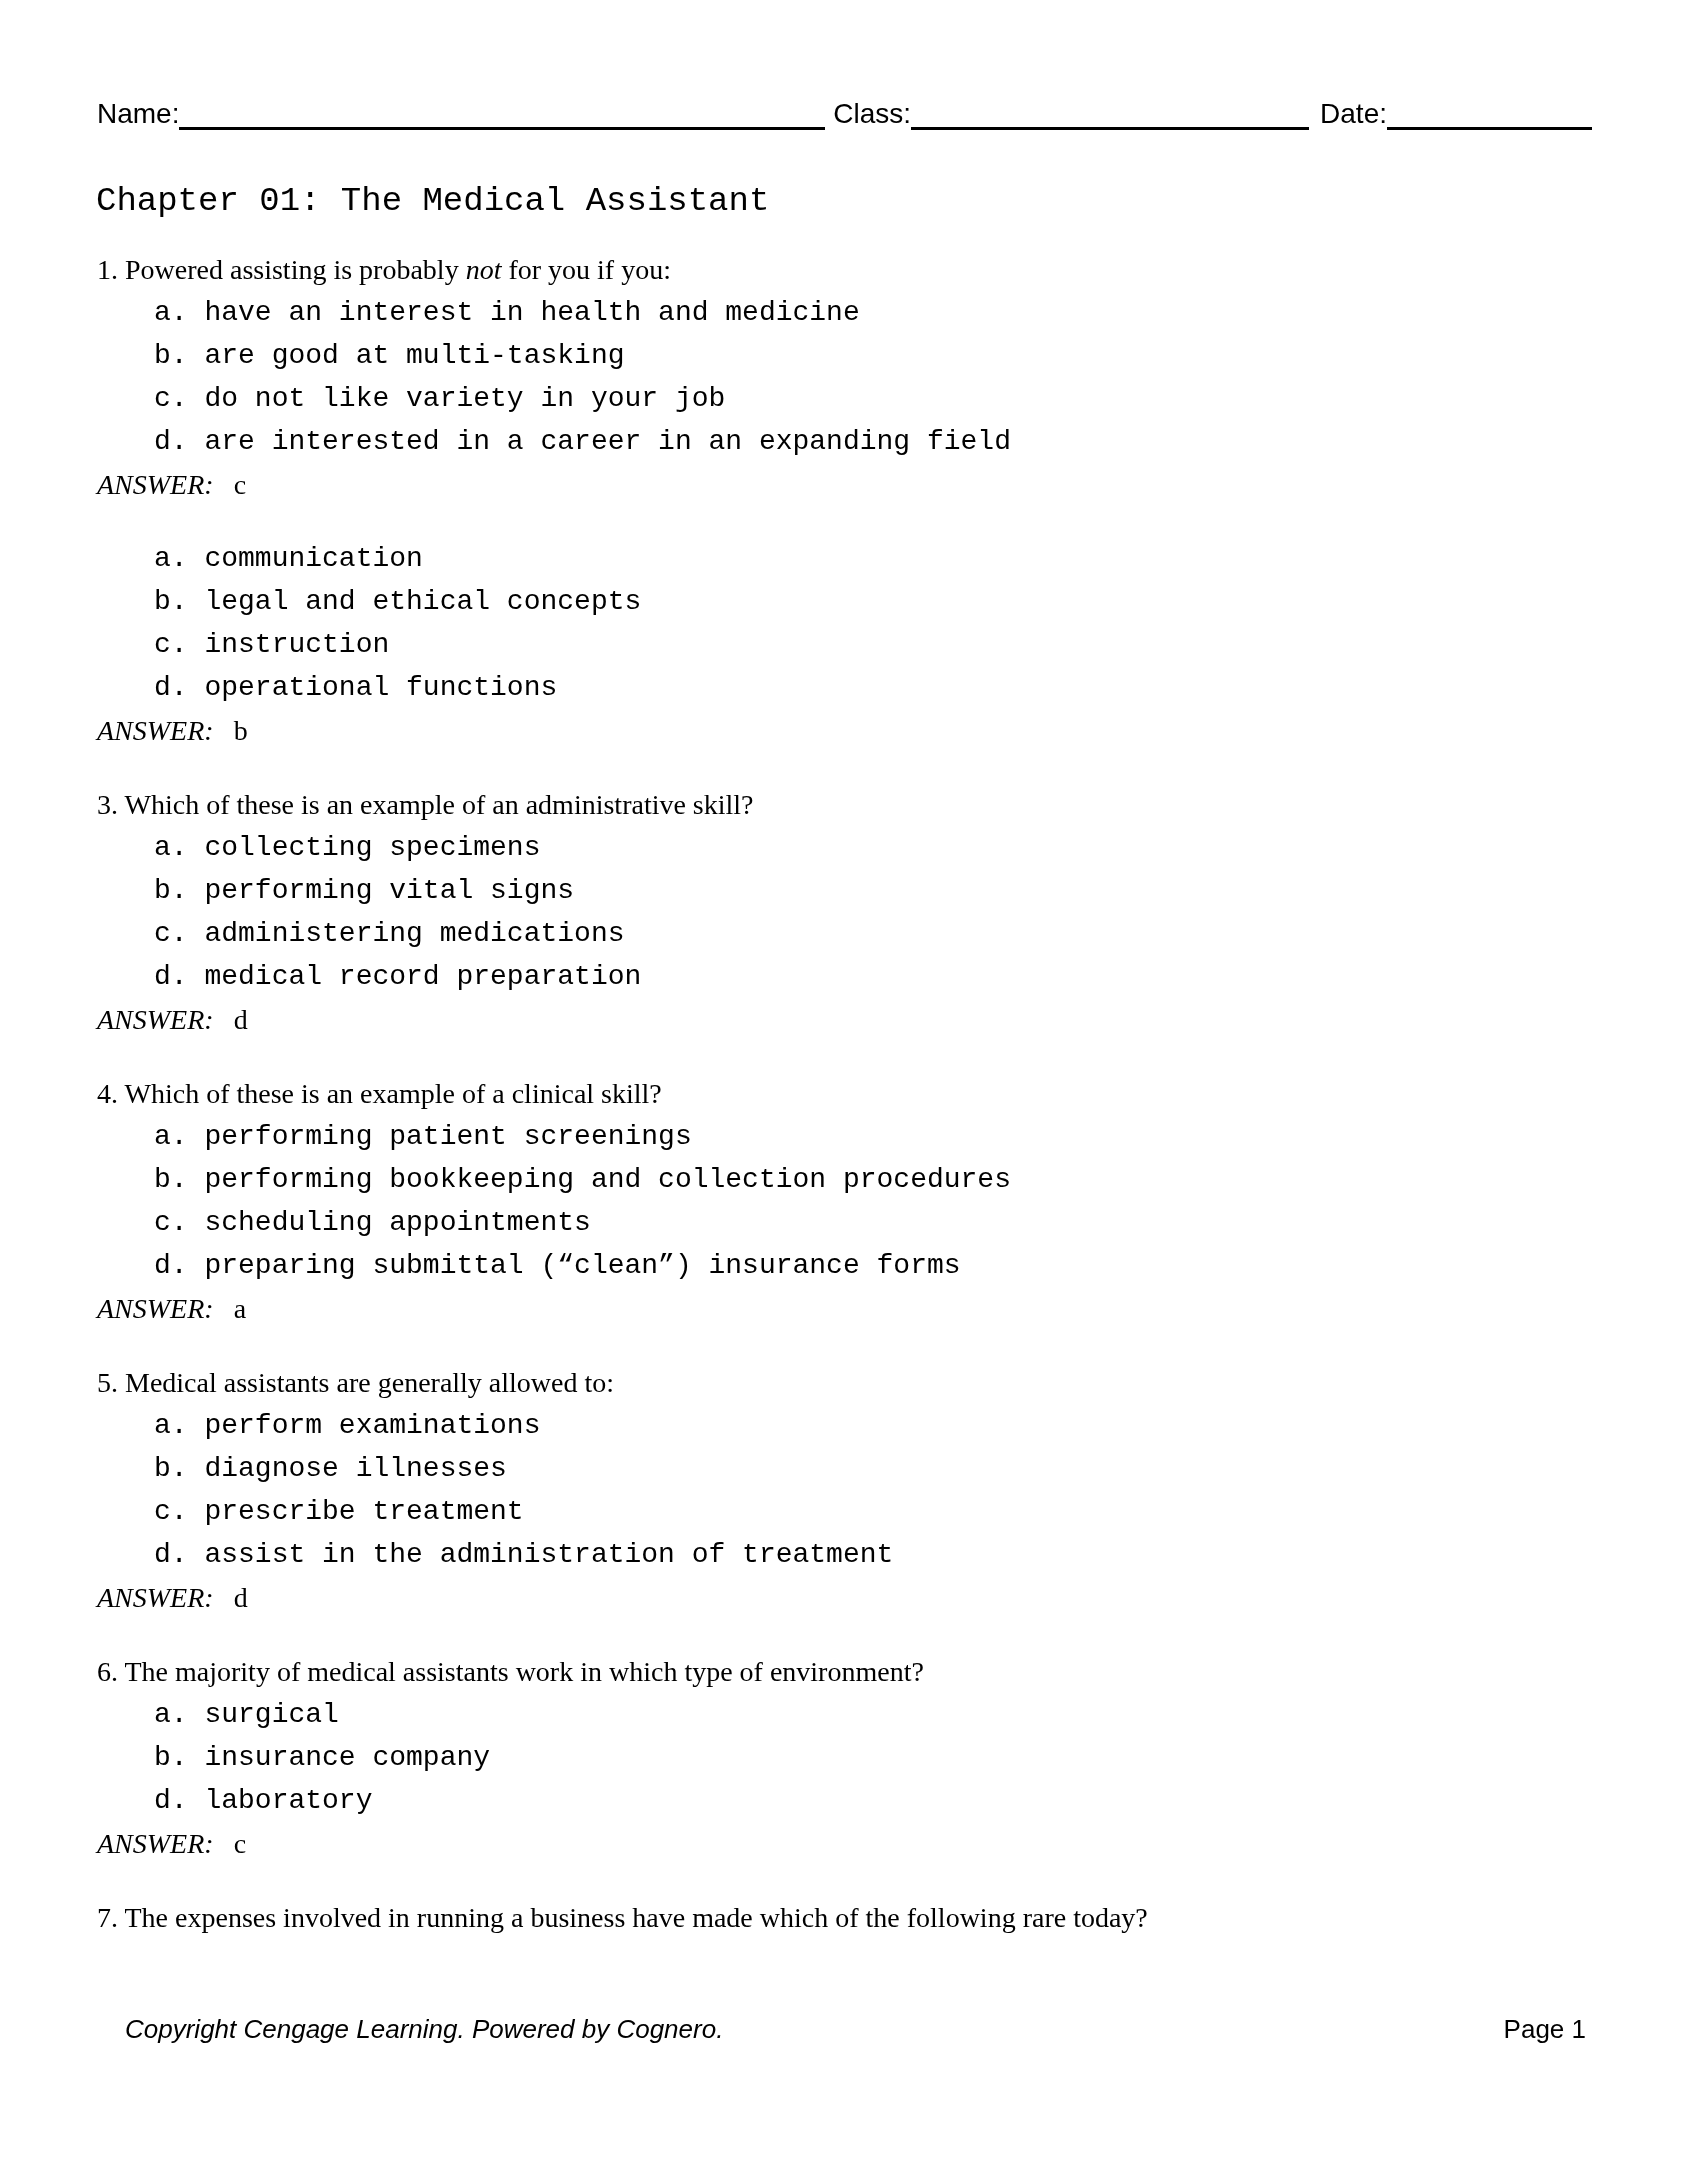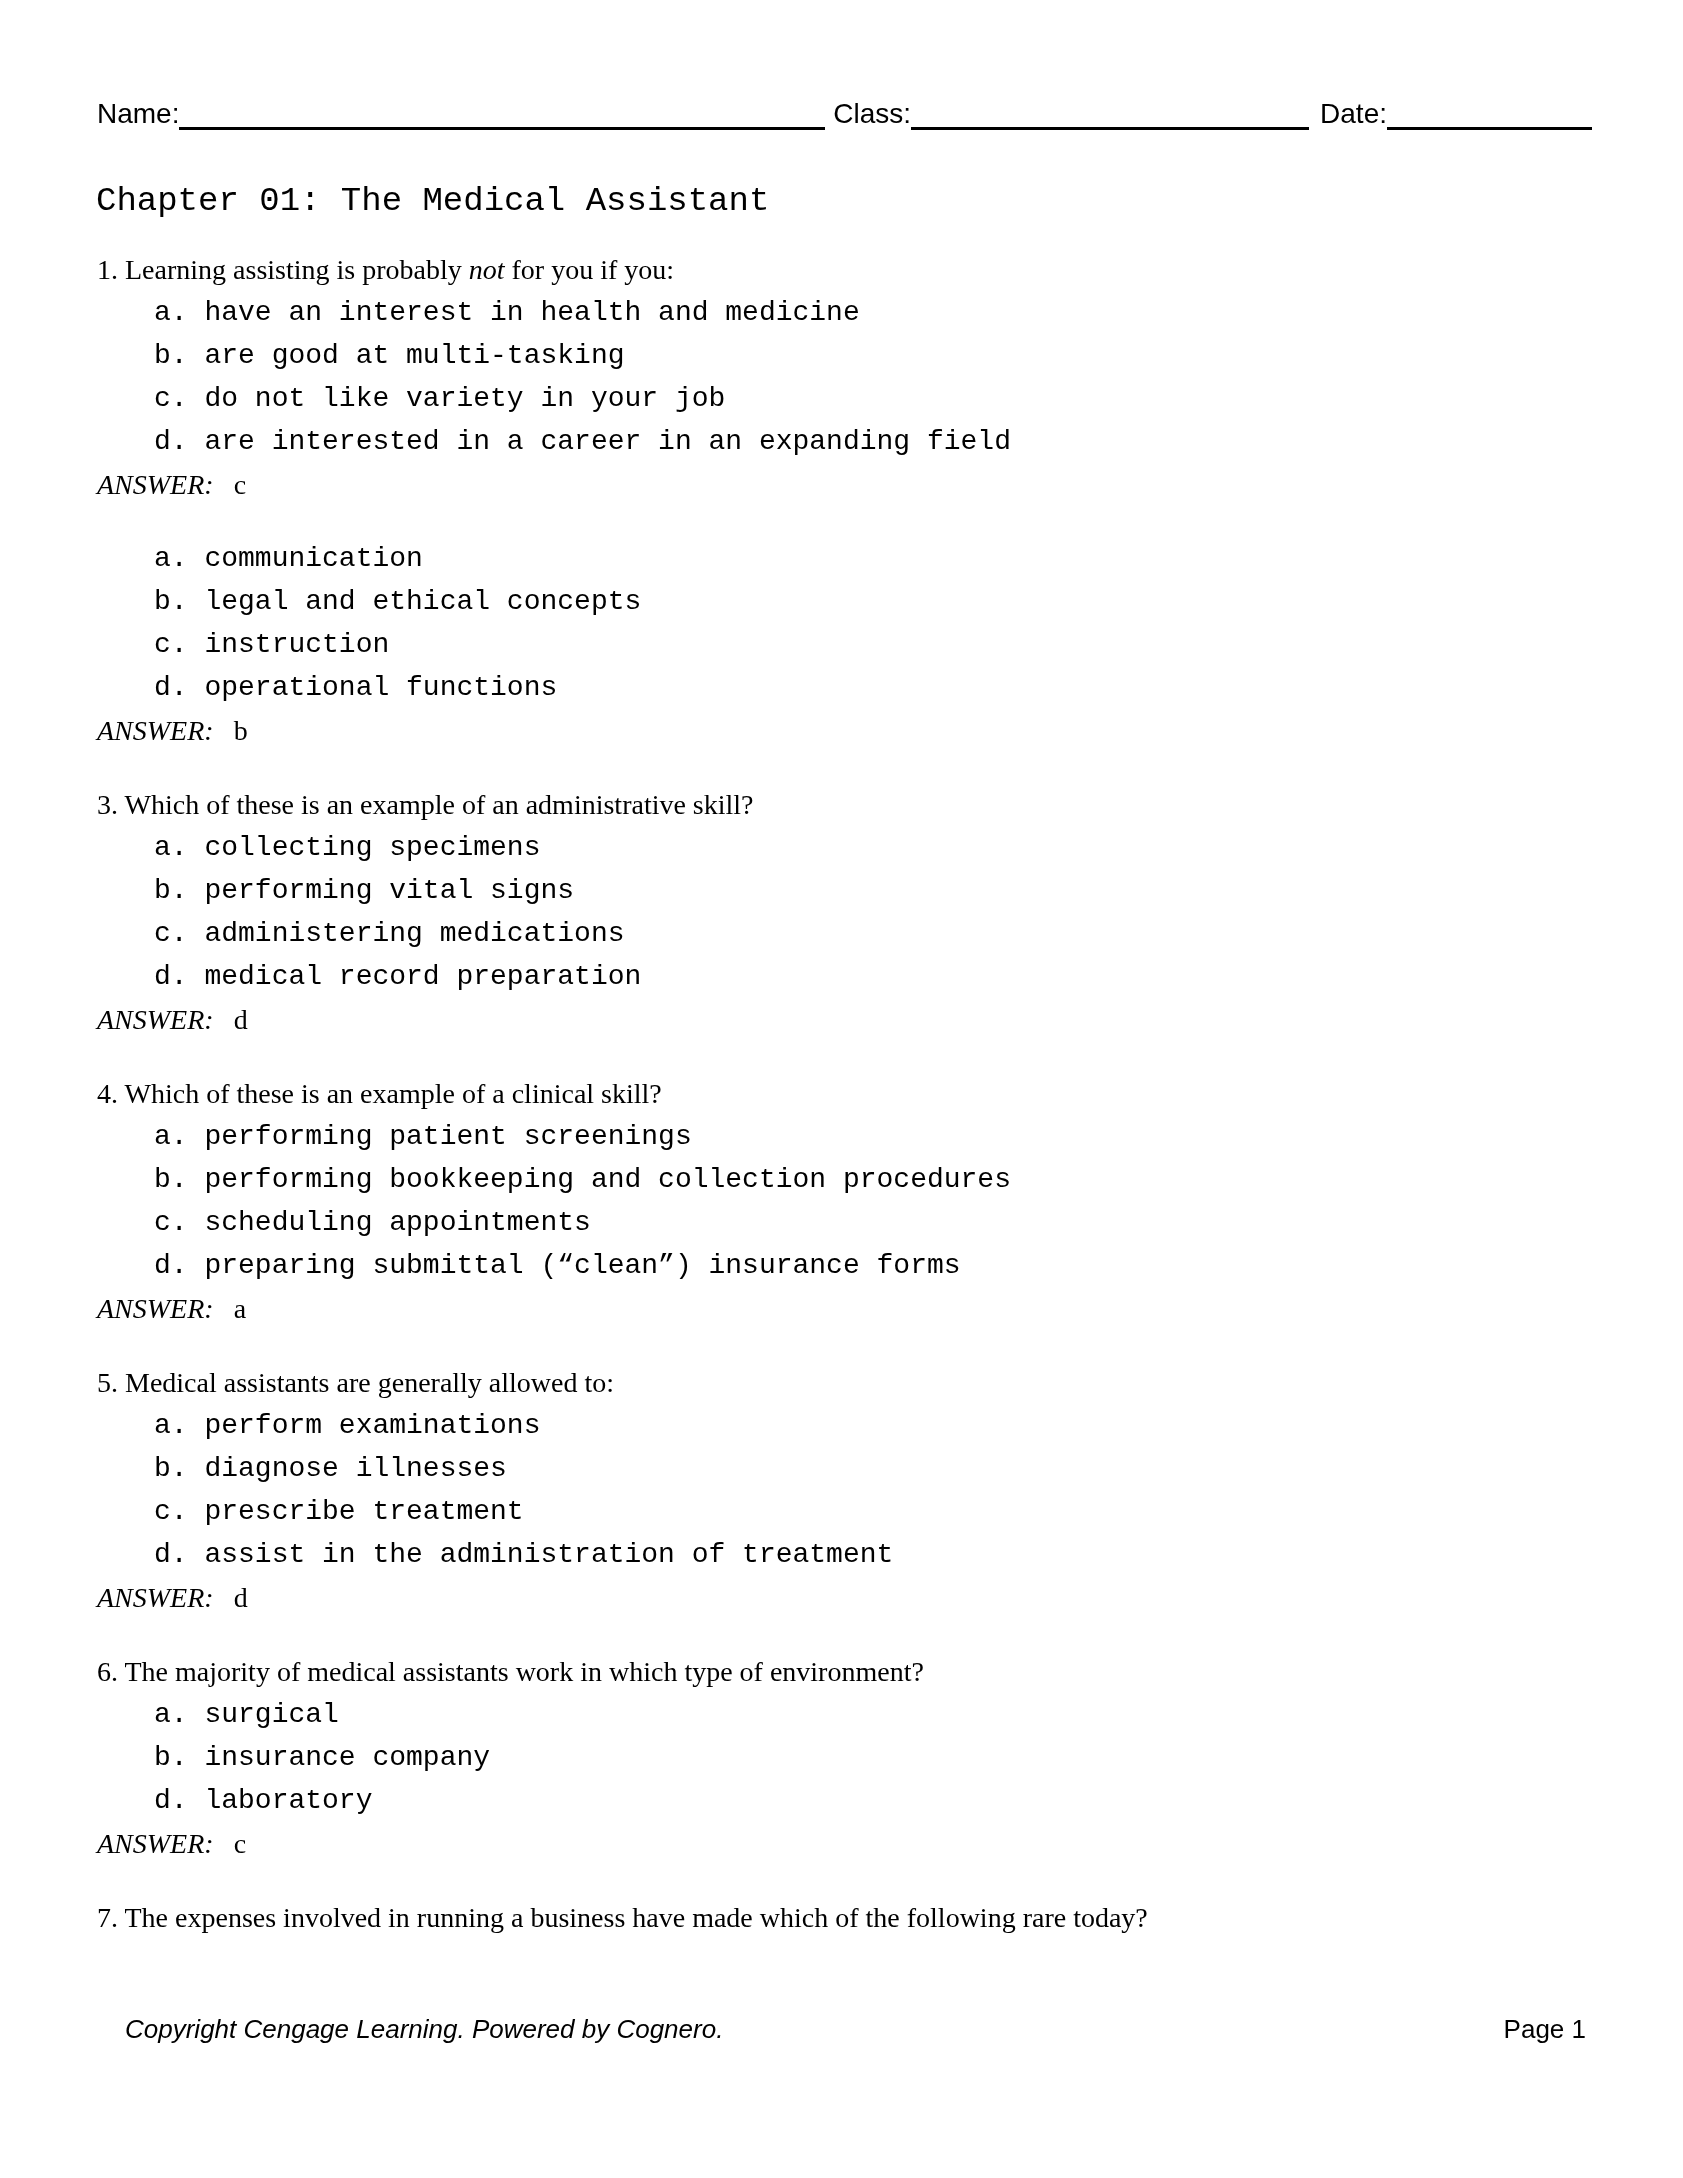--- a/index.html
+++ b/index.html
@@ -60,21 +60,21 @@
     <span class="hdr-label">Date:</span>
     <span class="blank date-blank"></span>
   </div>
 
   <h1 class="title">Chapter 01: The Medical Assistant</h1>
 
   <div class="content" id="questions">
   <div class="question">
     <div class="q-line">
       <span>1.</span>
-      <span>Learning assisting is probably </span><em>not</em><span> for you if you:</span>
+      <span>Powered assisting is probably </span><em>not</em><span> for you if you:</span>
     </div>
     <div class="options">
           <div><span>a.</span> <span>have an interest in health and medicine</span></div>
           <div><span>b.</span> <span>are good at multi-tasking</span></div>
           <div><span>c.</span> <span>do not like variety in your job</span></div>
           <div><span>d.</span> <span>are interested in a career in an expanding field</span></div>
         </div>
     <div class="answer-line">
       <em>ANSWER:</em><span class="answer-letter">c</span>
     </div>

